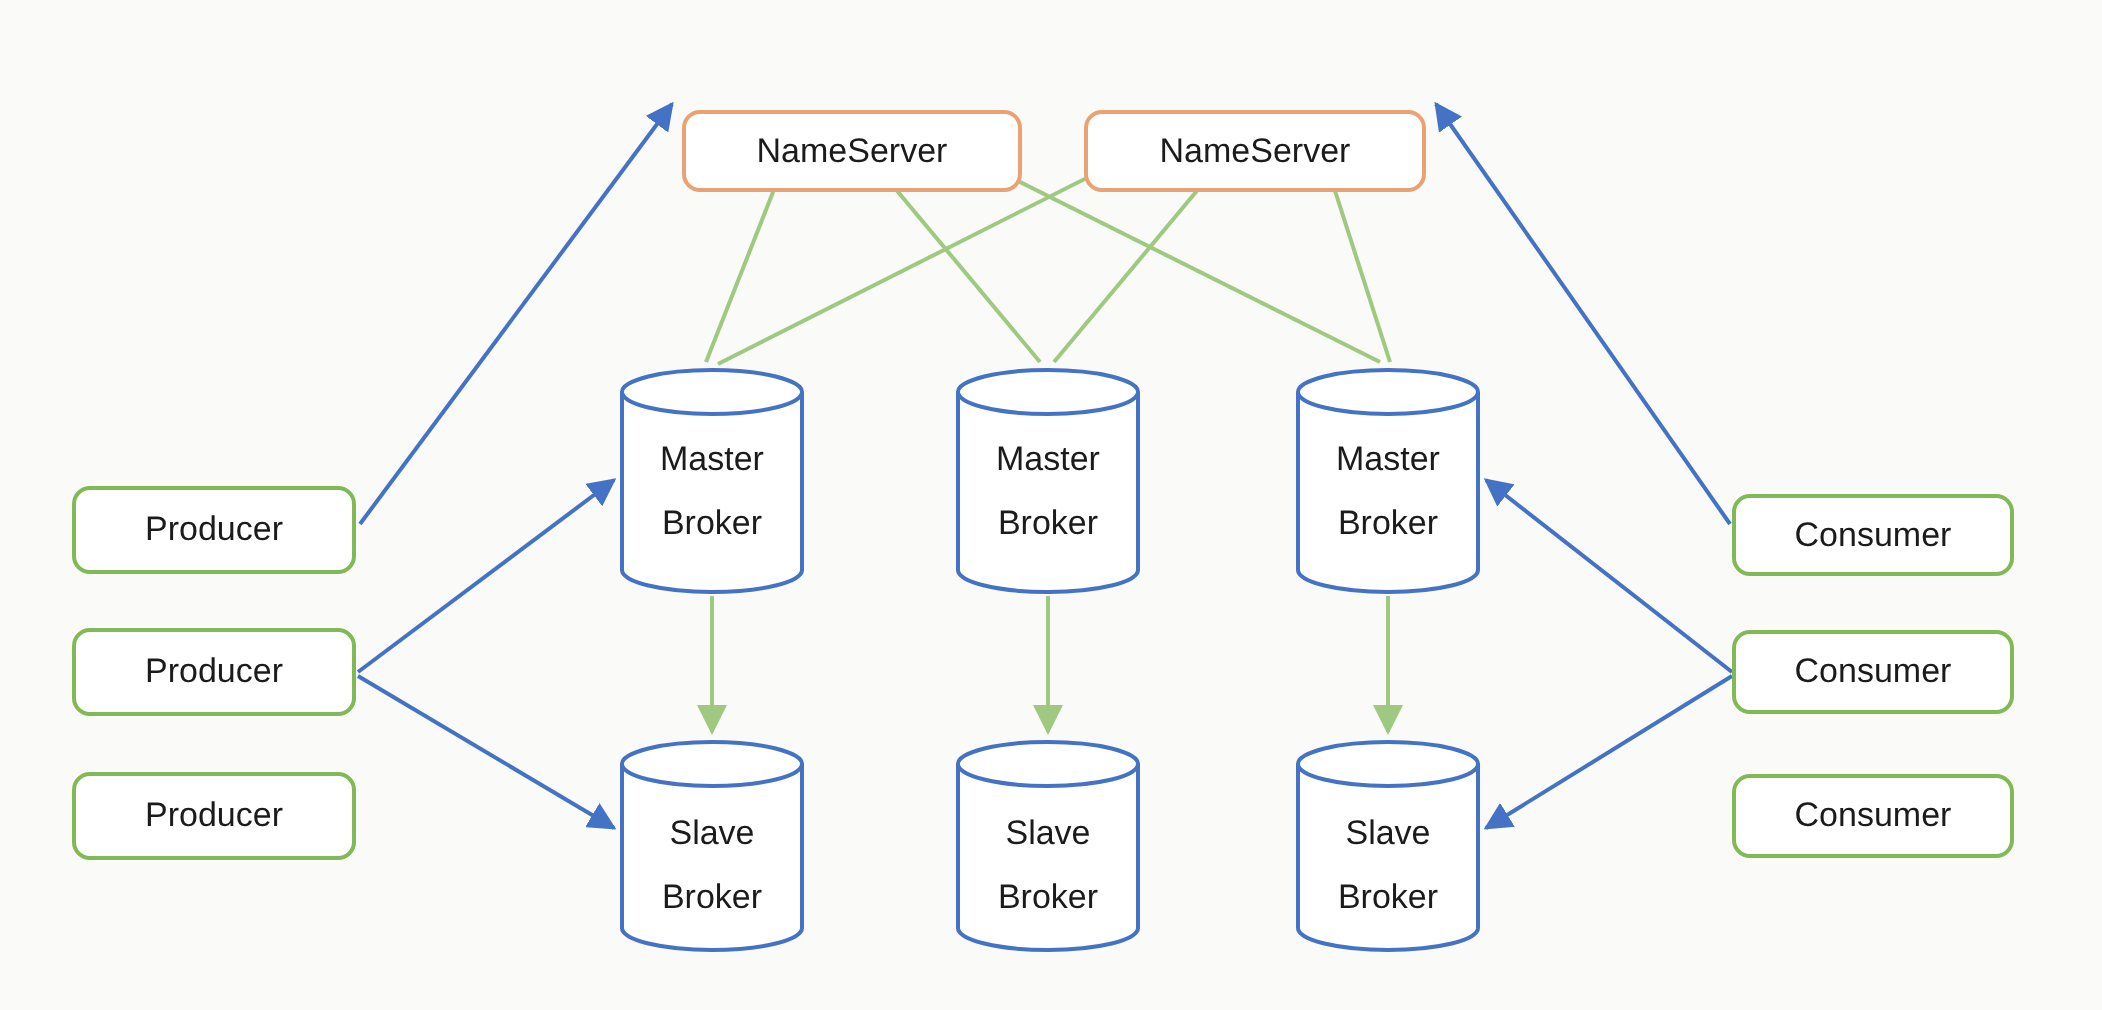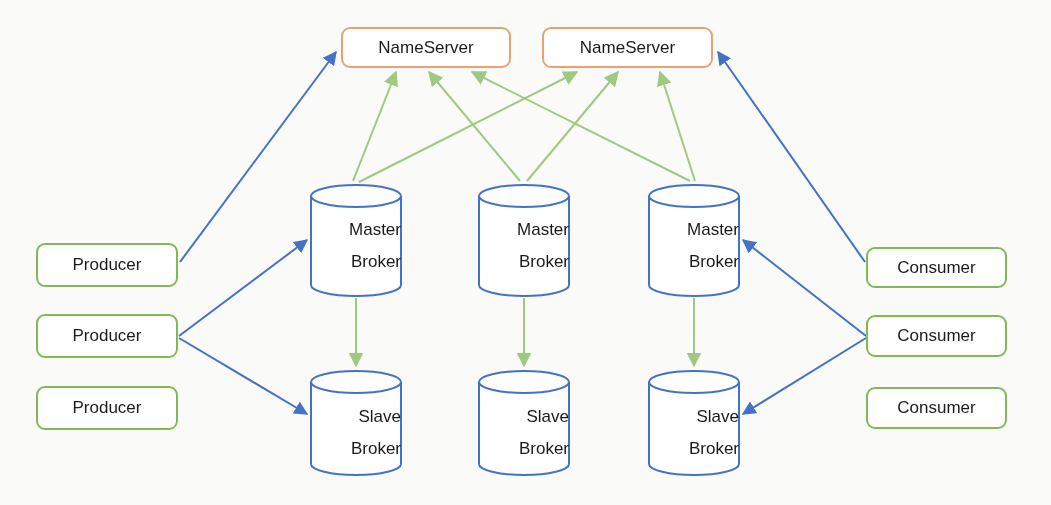--- a/index.html
+++ b/index.html
@@ -33,24 +33,24 @@
     display: flex;
     align-items: center;
     justify-content: center;
     background: var(--node-fill);
     border: 2px solid var(--green-box);
     border-radius: 9px;
     font-size: 17px;
     color: var(--text);
     white-space: nowrap;
   }
-  .box.ns { border-color: var(--orange); }
+  .box.ns { border-color: var(--orange); margin-top: 28px; }
   .cyl-label {
     position: absolute;
-    text-align: right;
+    text-align: center;
     font-size: 17px;
     line-height: 32px;
     color: var(--text);
   }
   .cyl { fill: var(--node-fill); stroke: var(--blue); stroke-width: 2; }
   .blue-arrow { stroke: var(--blue); stroke-width: 2; fill: none; }
   .green-arrow { stroke: var(--green-arrow); stroke-width: 2; fill: none; }
   .blue-head { fill: var(--blue); }
   .green-head { fill: var(--green-arrow); }
 </style>

